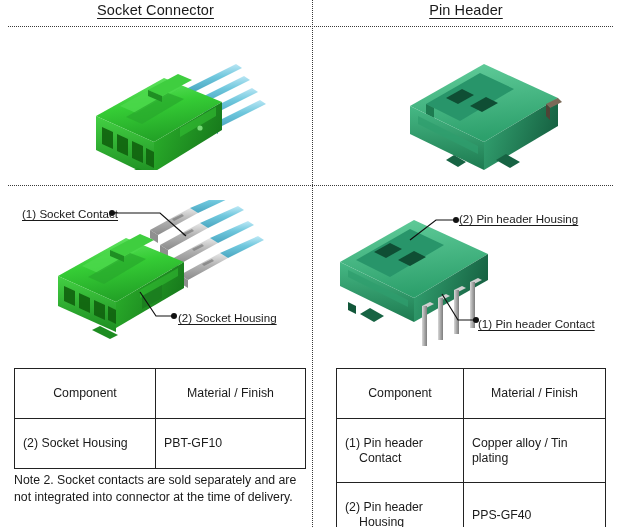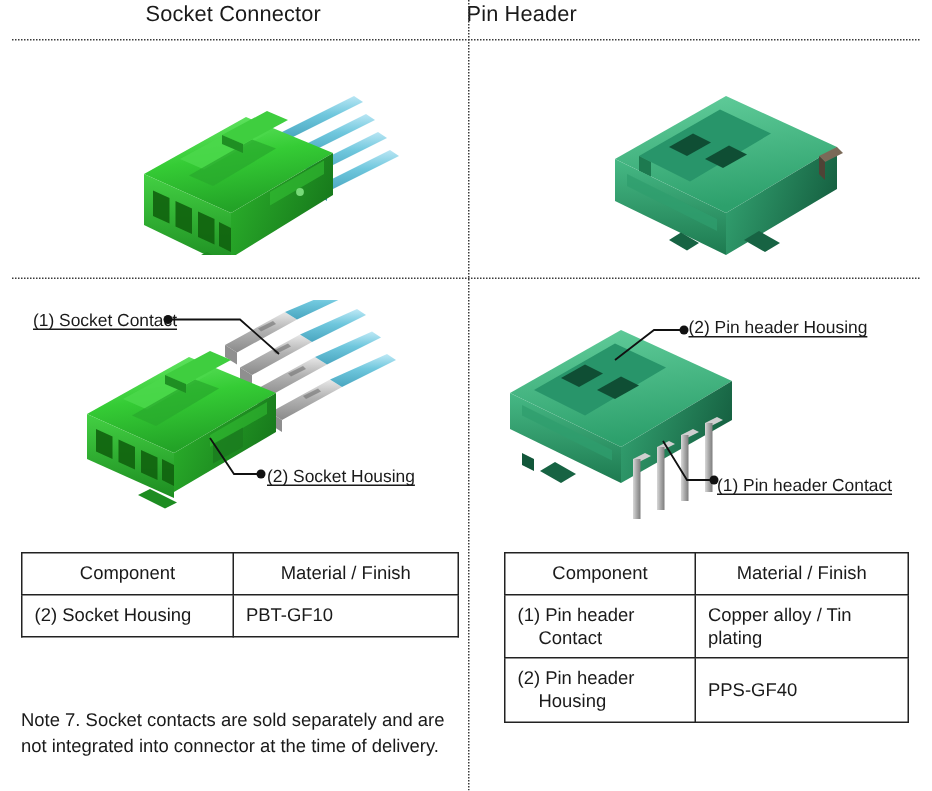--- a/index.html
+++ b/index.html
@@ -2,23 +2,23 @@
 <html><head>
 <meta charset="utf-8">
 <style>
   html,body{margin:0;padding:0;background:#ffffff;}
   body{width:621px;height:527px;position:relative;overflow:hidden;
        font-family:"Liberation Sans","DejaVu Sans",sans-serif;color:#1a1a1a;}
   .page{position:absolute;inset:0;}
 
   
   .col-title{position:absolute;top:2px;font-size:14.5px;letter-spacing:.1px;
-             text-underline-offset:3px;white-space:nowrap;}
+             text-decoration:underline;text-underline-offset:3px;white-space:nowrap;}
   #title-left{left:0;width:311px;text-align:center;}
-  #title-right{left:311px;width:310px;text-align:left;}
+  #title-right{left:311px;width:310px;text-align:center;}
 
   
   .v-divider{position:absolute;left:312px;top:0;width:0;height:527px;
              border-left:1.5px dotted #3a3a3a;}
   .h-divider{position:absolute;left:8px;top:185px;width:605px;height:0;
              border-top:1.5px dotted #3a3a3a;}
   .h-divider-top{position:absolute;left:8px;top:26px;width:605px;height:0;
              border-top:1.5px dotted #3a3a3a;}
 
   
@@ -32,21 +32,21 @@
   .callout{position:absolute;font-size:11.6px;white-space:nowrap;
            text-decoration:underline;text-underline-offset:2px;}
   #callout-socket-contact{left:22px;top:207px;}
   #callout-socket-housing{left:178px;top:311px;}
   #callout-header-housing{left:459px;top:212px;}
   #callout-header-contact{left:478px;top:317px;}
   .leader{position:absolute;overflow:visible;}
 
   
   table.spec{position:absolute;border-collapse:collapse;background:#fff;}
-  table.spec td{border:1.1px solid #222;font-size:12.3px;padding:6px 8px;
+  table.spec td{border:1.1px solid #222;font-size:12.3px;padding:17px 8px;
                 vertical-align:middle;line-height:1.2;}
   table.spec td.hd{text-align:center;}
   #table-socket{left:14px;top:368px;width:292px;}
   #table-socket td.c1{width:124px;}
   #table-header{left:336px;top:368px;width:270px;}
   #table-header td.c1{width:110px;}
   #table-header td.c1 .ind{display:inline-block;padding-left:14px;text-indent:-14px;}
   sup{font-size:8.5px;vertical-align:super;}
 
   
@@ -350,15 +350,15 @@
       <td class="c1"><span class="ind">(1)  Pin header Contact</span></td>
       <td>Copper alloy / Tin plating</td>
     </tr>
     <tr>
       <td class="c1"><span class="ind">(2)  Pin header Housing</span></td>
       <td>PPS-GF40</td>
     </tr>
   </tbody>
     </table>
 
-  <div id="note">Note 7. Socket contacts are sold separately and are not integrated into connector at the time of delivery.</div>
+  <div id="note">Note 2. Socket contacts are sold separately and are not integrated into connector at the time of delivery.</div>
 
 </div>
 
 </body></html>

